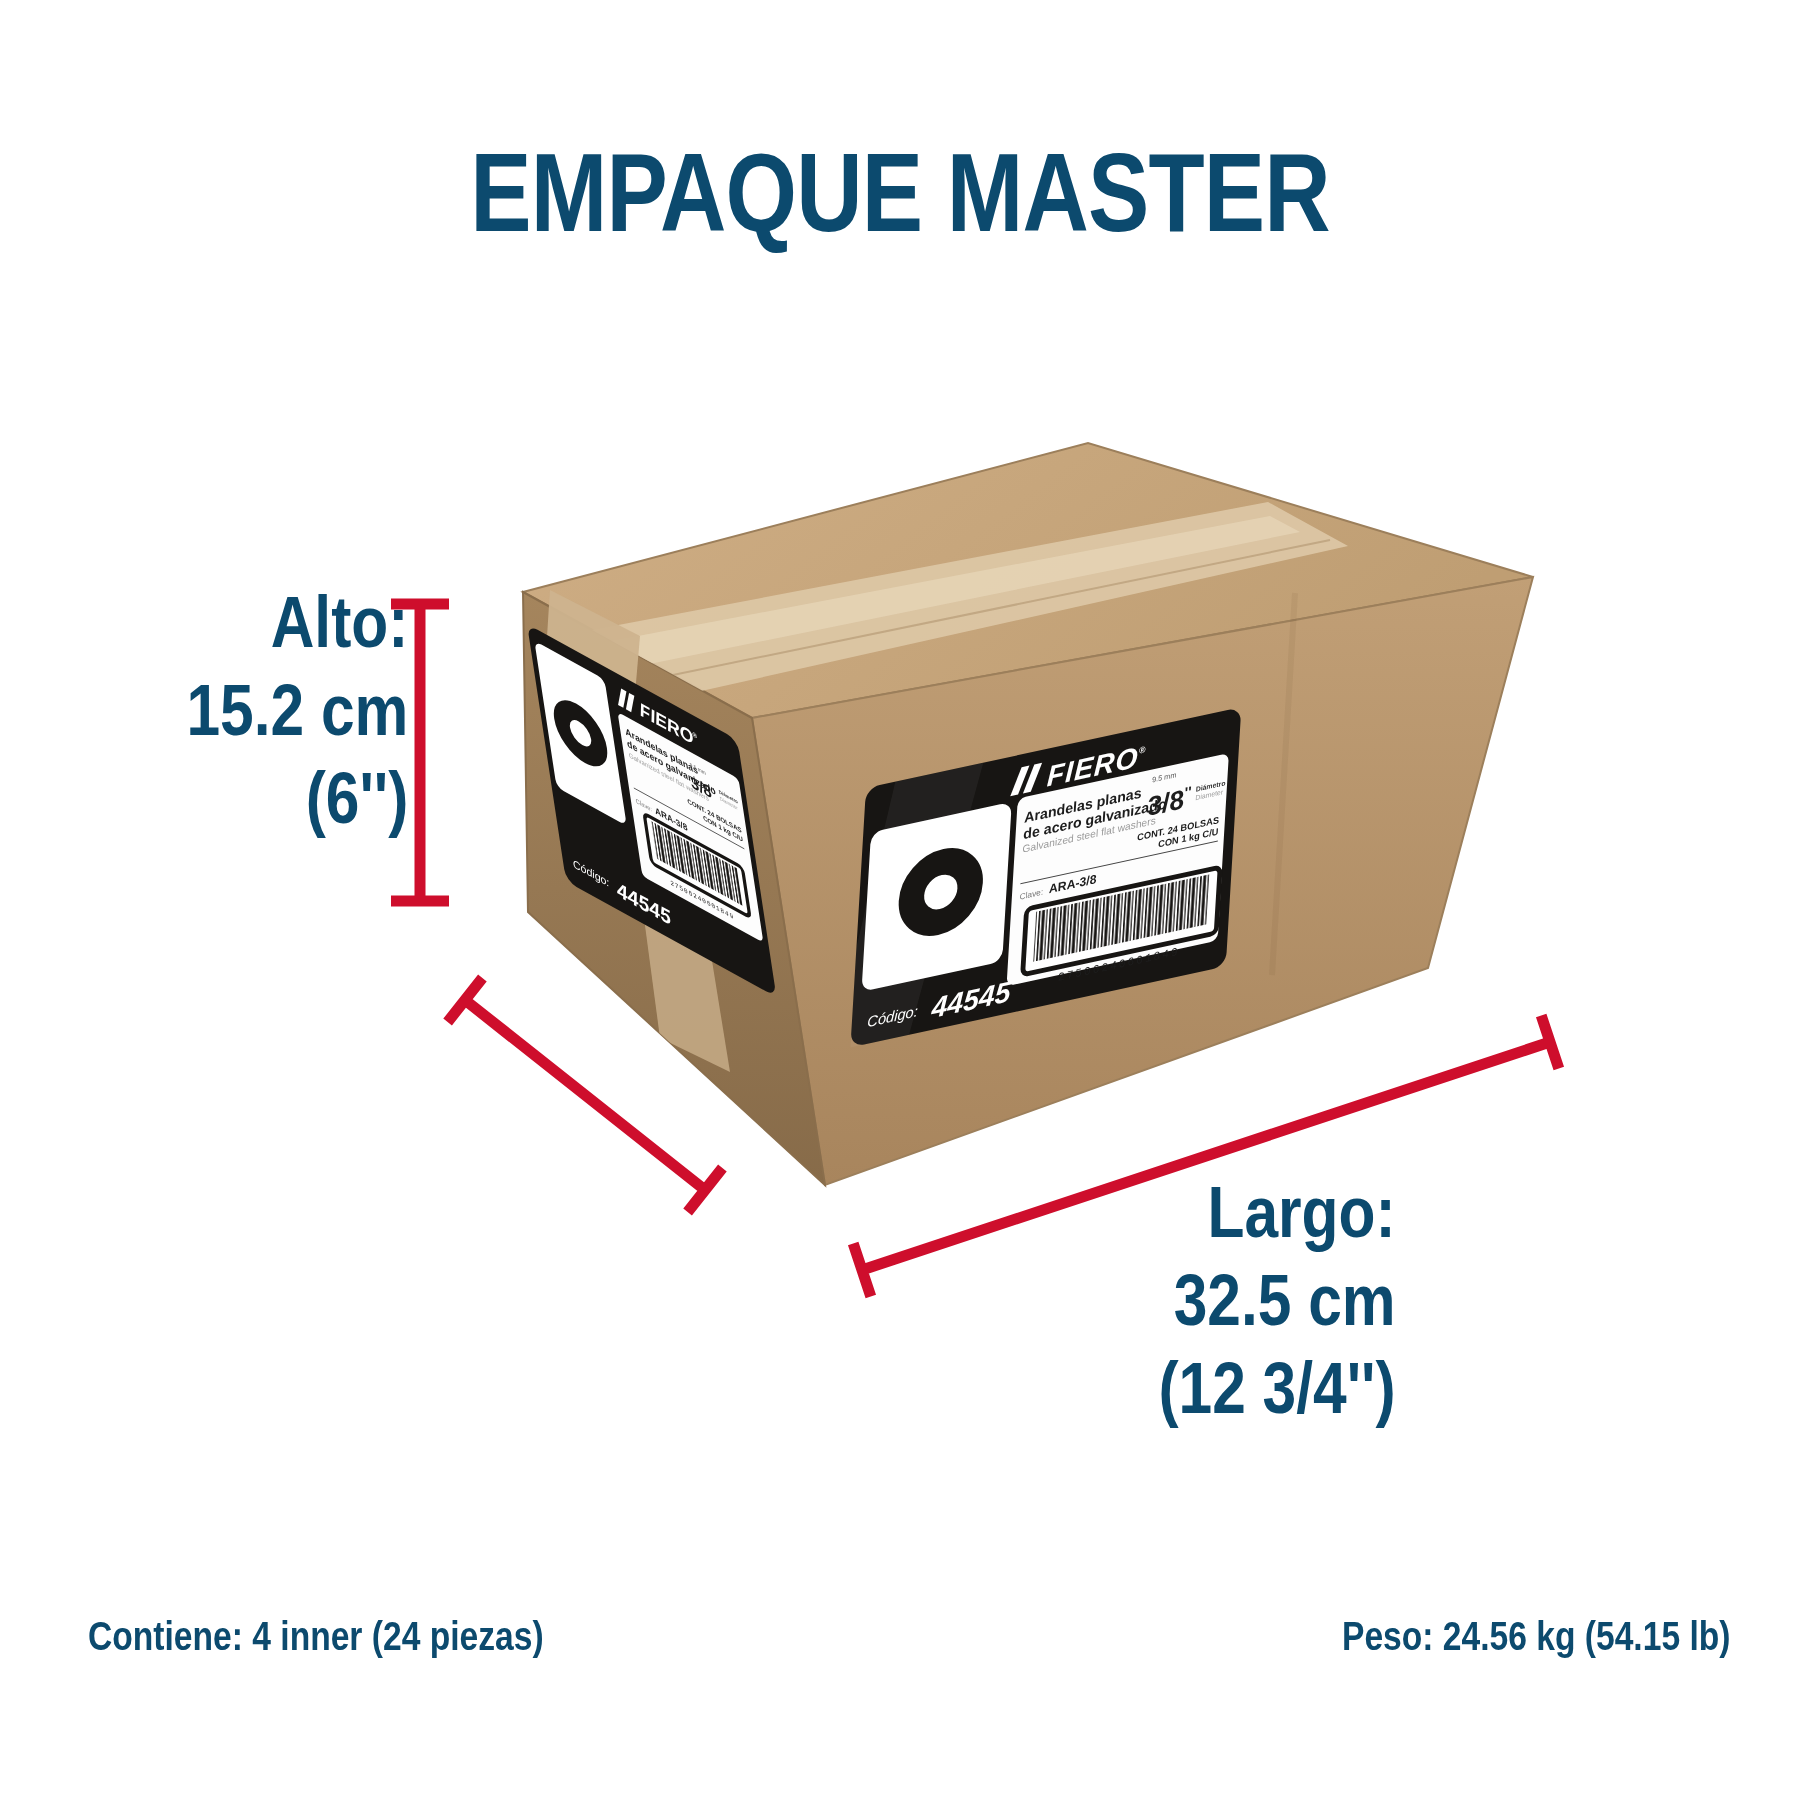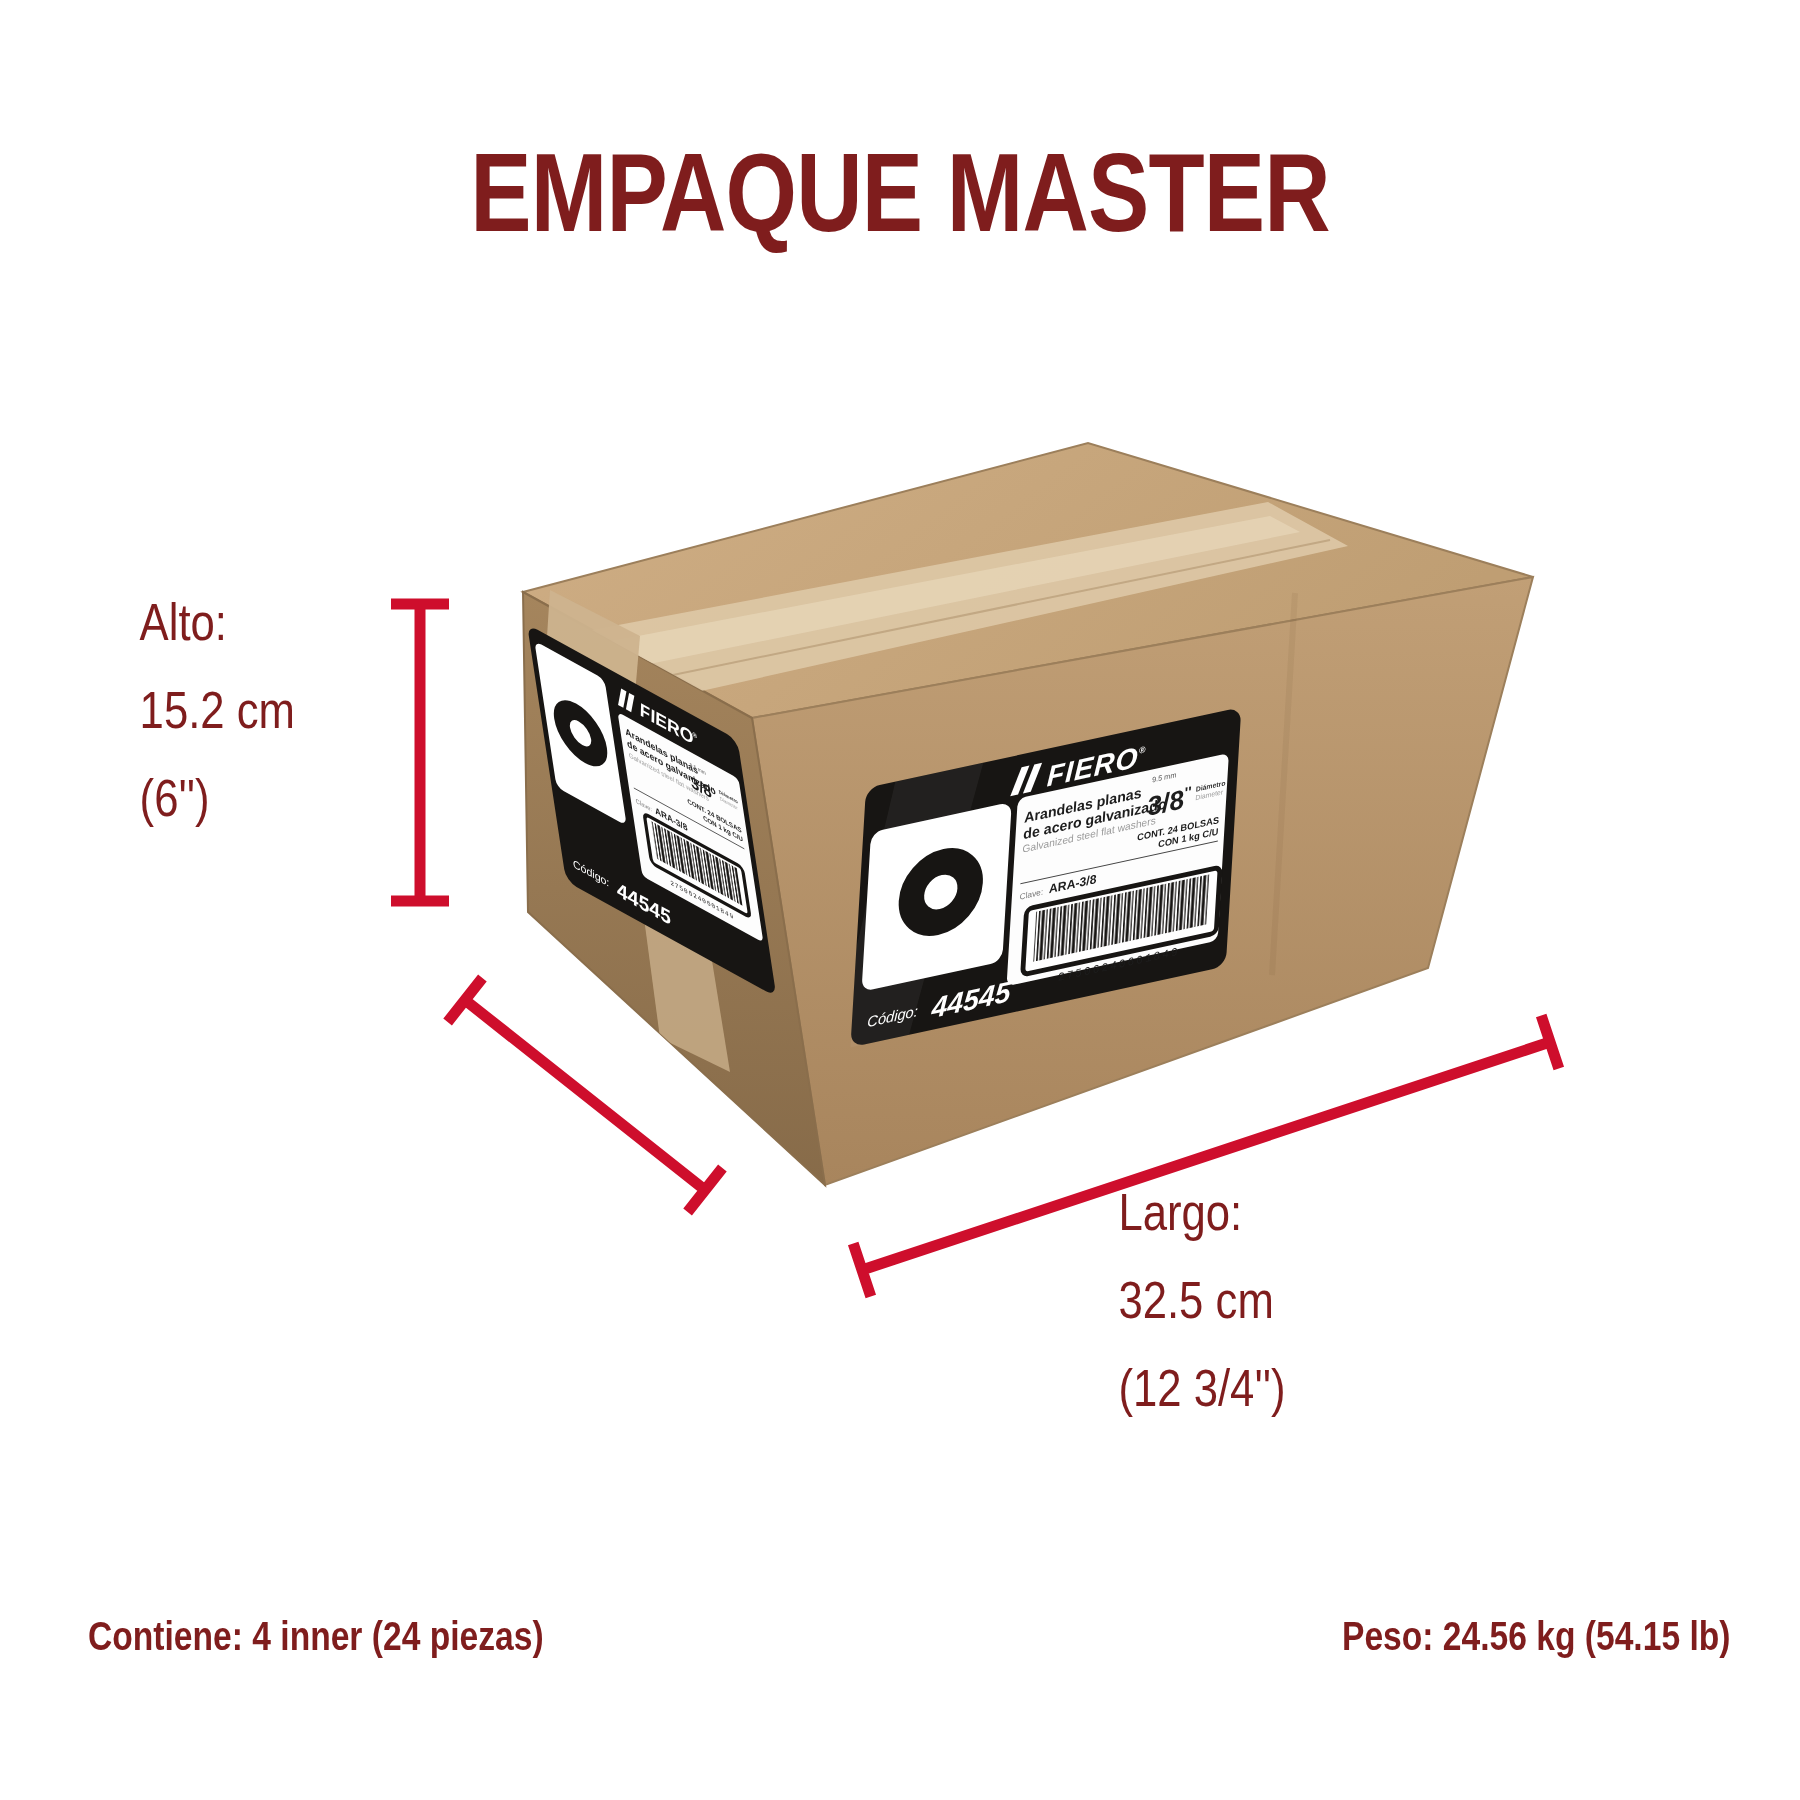--- a/index.html
+++ b/index.html
@@ -1,28 +1,28 @@
 <!DOCTYPE html>
 <html><head>
 <meta charset="utf-8">
 <style>
   html,body{margin:0;padding:0;background:#fff;}
   .stage{
     position:relative;width:1800px;height:1800px;background:#ffffff;overflow:hidden;
-    font-family:"Liberation Sans",sans-serif;color:#7f1d1d;
+    font-family:"Liberation Sans",sans-serif;color:#0c4a6e;
   }
   .stage svg{position:absolute;left:0;top:0;}
   svg text{font-family:"Liberation Sans",sans-serif;}
   .page-title{
     position:absolute;left:0;top:128px;width:1800px;text-align:center;
     font-size:112px;font-weight:800;letter-spacing:-1px;white-space:nowrap;
   }
   .page-title > span{display:inline-block;transform:scaleX(0.82);transform-origin:center;}
   .dim{
-    position:absolute;text-align:left;font-size:52px;font-weight:400;
+    position:absolute;text-align:right;font-size:72px;font-weight:700;
     line-height:88px;white-space:nowrap;
   }
   .dim > div{transform:scaleX(0.84);transform-origin:center;}
   .dim-alto{left:114px;top:578px;width:320px;}
   .dim-ancho{left:314px;top:1086px;width:320px;}
   .dim-largo{left:1092px;top:1168px;width:330px;}
   .footer-item{
     position:absolute;top:1614px;font-size:40px;font-weight:700;white-space:nowrap;
   }
   .footer-item > span{display:inline-block;transform:scaleX(0.84);}

